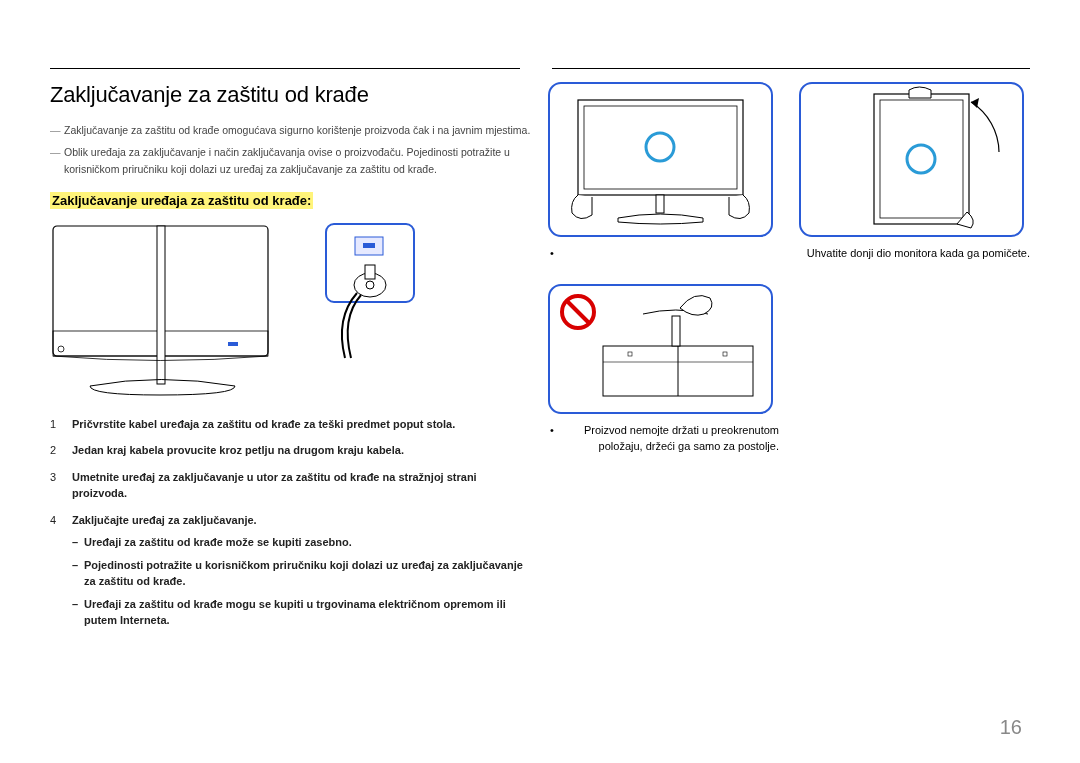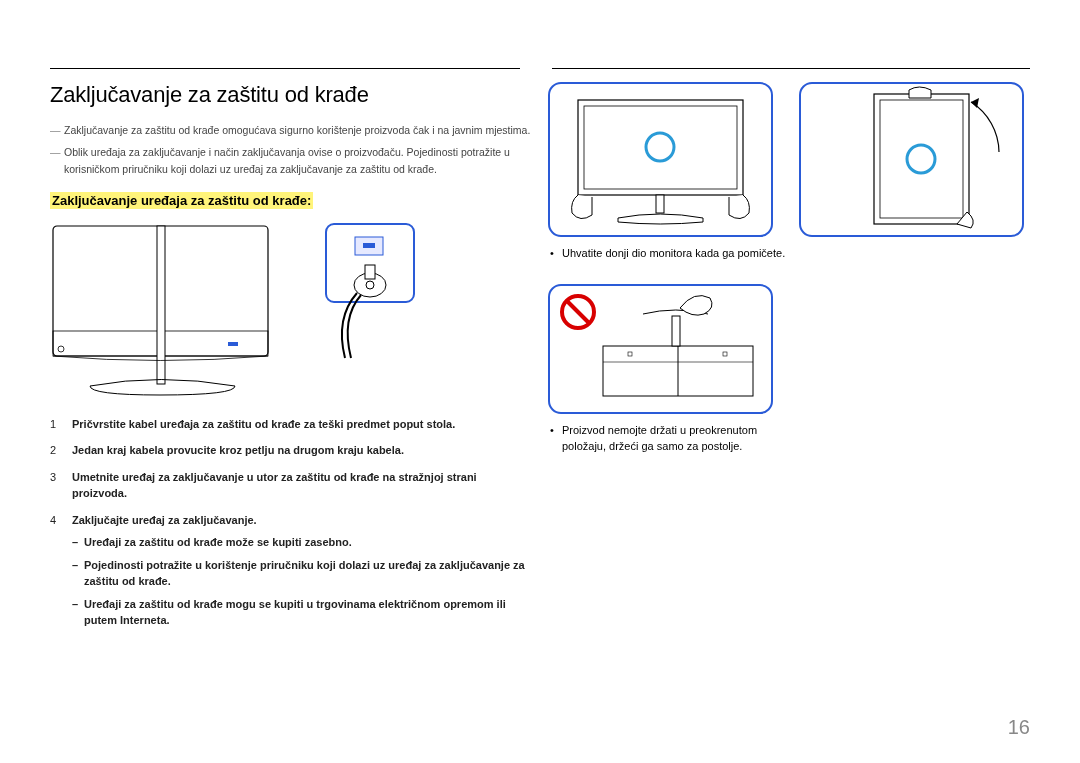--- a/index.html
+++ b/index.html
@@ -51,27 +51,27 @@
   ol.steps { list-style:none; counter-reset: step; font-size:11px; color:#222; }
   ol.steps > li { display:flex; margin-bottom:10px; line-height:1.5; }
   ol.steps > li::before { counter-increment: step; content: counter(step); width:22px; flex:none; font-weight:400; }
   ol.steps .body { flex:1;font-weight:bold; }
   ul.sub { list-style:none; margin-top:6px; }
   ul.sub li { position:relative; padding-left:12px; margin-bottom:6px; line-height:1.5; font-size:11px; }
   ul.sub li::before { content:"–"; position:absolute; left:0; }
   .fig-row { display:flex; gap:20px; margin-bottom:8px; }
   .fig-col { flex:1; }
   .caption-row { display:flex; gap:20px; margin-bottom:18px; }
-  .caption-col { flex:1; }
+  .caption-col { flex:1;text-align:right; }
   ul.bullets { list-style:none; font-size:11px; }
   ul.bullets li { position:relative; padding-left:14px; line-height:1.5; margin-bottom:4px; }
   ul.bullets li::before { content:"•"; position:absolute; left:2px; }
   .page-num {
     position:absolute;
-    right:50px;
+    right:58px;
     bottom:24px;
     font-size:20px;
     color:#888;
   }
 </style>
 </head>
 <body>
 
 <div class="hr-top hr-left"></div>
 <div class="hr-top hr-right"></div>
@@ -134,21 +134,21 @@
           <div class="body">Jedan kraj kabela provucite kroz petlju na drugom kraju kabela.</div>
         </li>
       <li>
           <div class="body">Umetnite uređaj za zaključavanje u utor za zaštitu od krađe na stražnjoj strani proizvoda.</div>
         </li>
       <li>
         <div class="body">
           <span>Zaključajte uređaj za zaključavanje.</span>
           <ul class="sub">
             <li>Uređaji za zaštitu od krađe može se kupiti zasebno.</li>
-            <li>Pojedinosti potražite u korištenje priručniku koji dolazi uz uređaj za zaključavanje za zaštitu od krađe.</li>
+            <li>Pojedinosti potražite u korisničkom priručniku koji dolazi uz uređaj za zaključavanje za zaštitu od krađe.</li>
             <li>Uređaji za zaštitu od krađe mogu se kupiti u trgovinama električnom opremom ili putem Interneta.</li>
           </ul>
         </div>
       </li>
     </ol>
   </div>
 
   <div class="col">
 
     <div class="fig-row">

